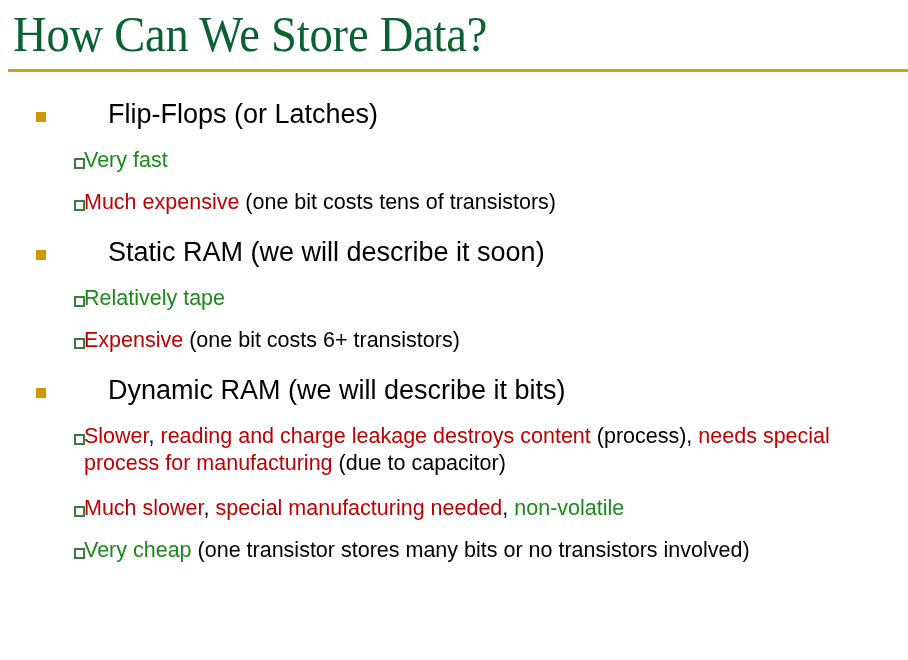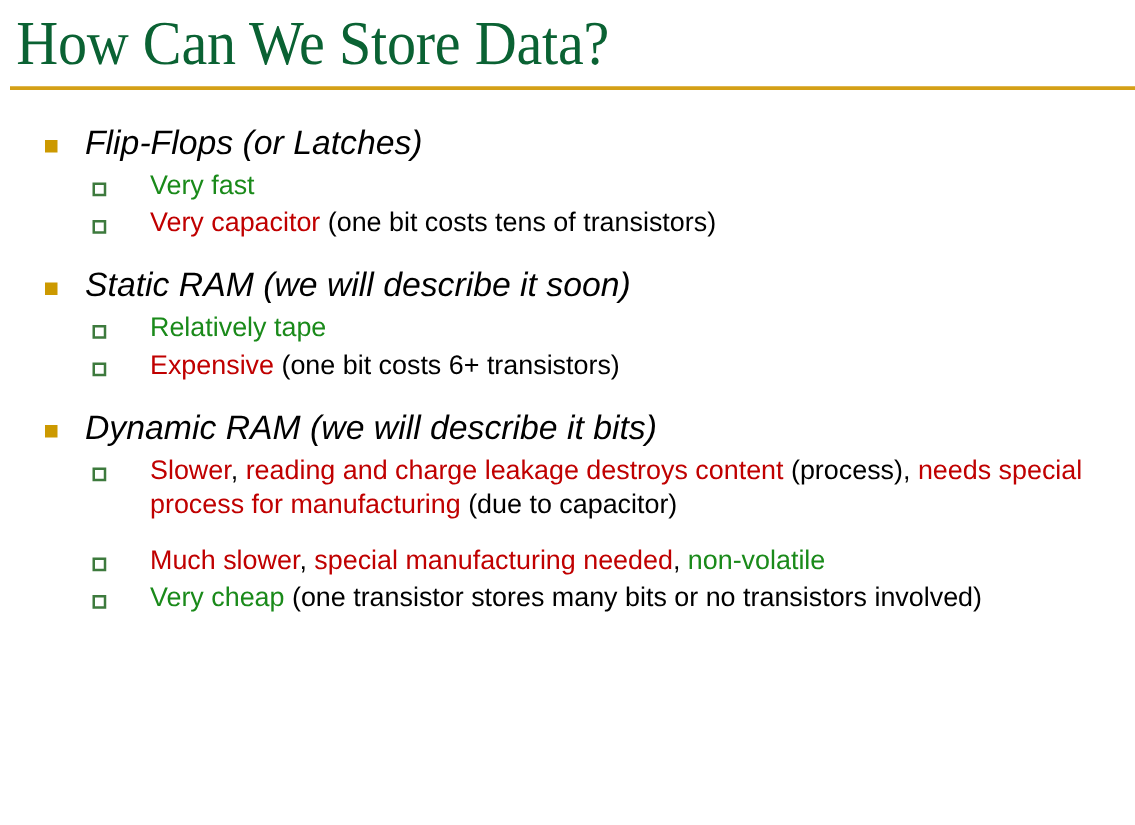--- a/index.html
+++ b/index.html
@@ -63,47 +63,46 @@
   .group {
     position: relative;
   }
   .group + .group {
     margin-top: 18px;
   }
 
   
   .l1 {
     position: relative;
-    padding-left: 68px;
+    padding-left: 108px;
     min-height: 36px;
     margin-bottom: 2px;
-    font-style: italic;
   }
   .l1-bullet {
     position: absolute;
     left: 36px;
     top: 16px;
     width: 10px;
     height: 10px;
     background: #cc9900;
   }
   .l1-text {
     font-family: "Liberation Sans", sans-serif;
     font-size: 27px;
     line-height: 36px;
     color: #000000;
     white-space: nowrap;
   }
 
   
   .l2 {
     position: relative;
-    padding-left: 120px;
+    padding-left: 84px;
     padding-right: 8px;
-    margin-top: 3px;
+    margin-top: 15px;
   }
   .l2-bullet {
     position: absolute;
     left: 74px;
     top: 11px;
     width: 7px;
     height: 7px;
     border: 2px solid #3d7a3d;
     background: #ffffff;
     box-sizing: content-box;
@@ -135,21 +134,21 @@
         <div class="l1">
           <span class="l1-bullet"></span>
           <div class="l1-text">Flip-Flops (or Latches)</div>
         </div>
         <div class="l2">
           <span class="l2-bullet"></span>
           <div class="l2-text"><span class="c-green">Very fast</span></div>
         </div>
         <div class="l2">
           <span class="l2-bullet"></span>
-          <div class="l2-text"><span class="c-red">Very capacitor</span><span class="c-black"> (one bit costs tens of transistors)</span></div>
+          <div class="l2-text"><span class="c-red">Much expensive</span><span class="c-black"> (one bit costs tens of transistors)</span></div>
         </div>
       </div>
       <div class="group">
         <div class="l1">
           <span class="l1-bullet"></span>
           <div class="l1-text">Static RAM (we will describe it soon)</div>
         </div>
         <div class="l2">
           <span class="l2-bullet"></span>
           <div class="l2-text"><span class="c-green">Relatively tape</span></div>

